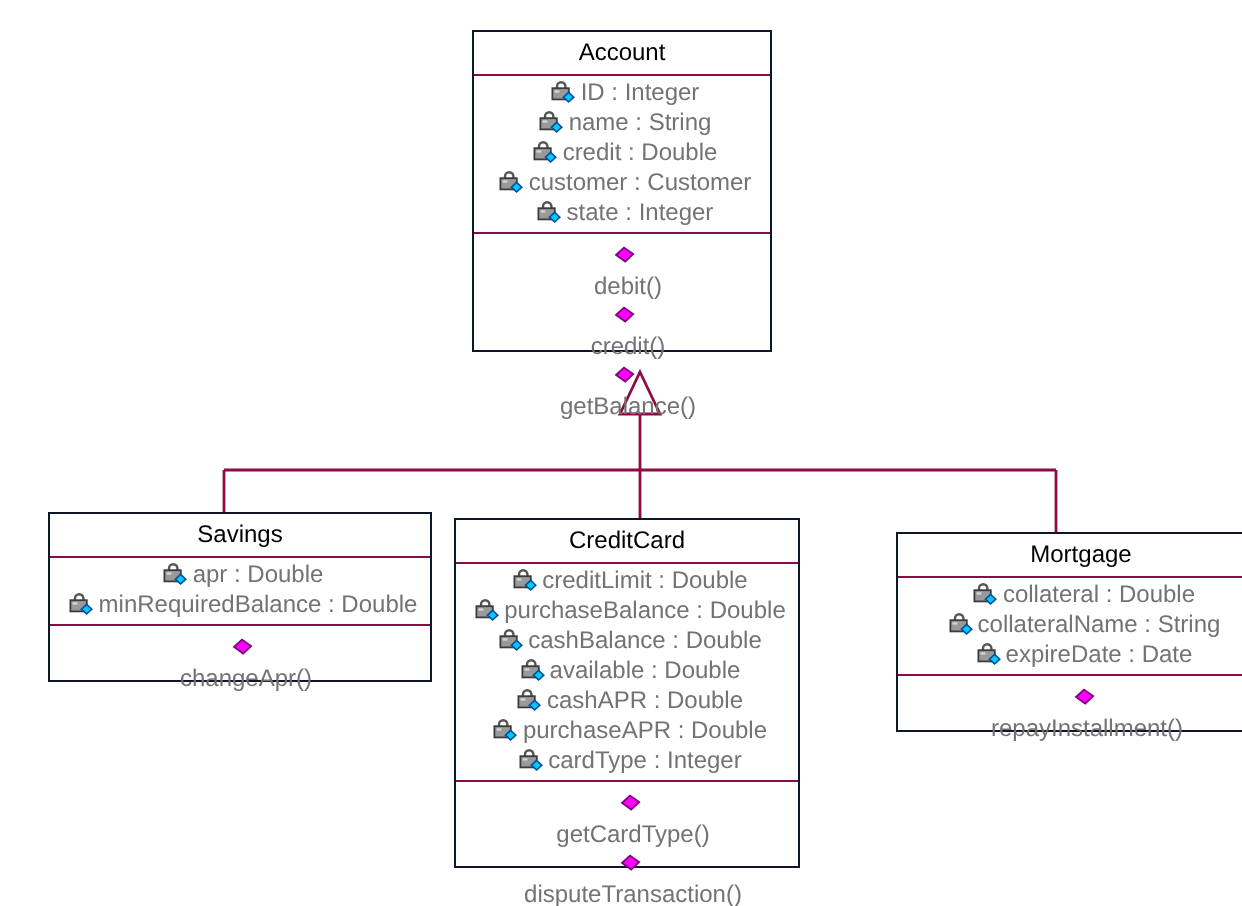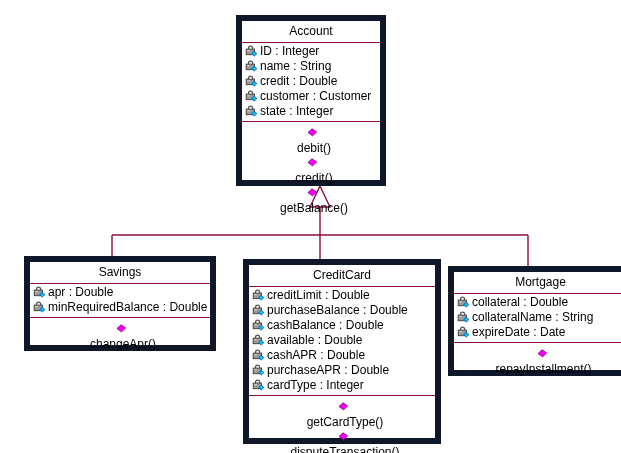--- a/index.html
+++ b/index.html
@@ -29,21 +29,21 @@
     left: 0; top: 0;
     width: 621px;
     height: 453px;
     pointer-events: none;
   }
 
   
   .uml-class {
     position: absolute;
     background: #ffffff;
-    border: 6px solid #0f172a;
+    border: 1px solid #0f172a;
     box-sizing: border-box;
   }
   .uml-class-name {
     text-align: center;
     font-size: 12px;
     color: #000000;
     line-height: 14px;
     padding: 3px 4px 4px 4px;
     border-bottom: 1px solid #8c0b45;
     white-space: nowrap;
@@ -54,25 +54,26 @@
   }
   .uml-compartment.attrs {
     border-bottom: 1px solid #8c0b45;
   }
   .uml-compartment.ops {
     padding-top: 4px;
   }
   .uml-member {
     font-size: 12px;
     line-height: 15px;
-    color: #000000;
+    color: #737373;
     white-space: nowrap;
     display: flex;
     align-items: center;
     padding-left: 2px;
+    justify-content: center;
   }
   .uml-compartment.ops .uml-member {
     padding-left: 6px;
     flex-direction: column;
   }
 
   
   .icon {
     display: inline-block;
     width: 15px;
@@ -227,21 +228,21 @@
         <span class="icon">
           <svg width="15" height="13" viewBox="0 0 15 13">
             <polygon points="2.0,6.5 6.0,2.8 10.6,6.0 6.6,9.8" fill="#ff00ff" stroke="#800080" stroke-width="0.9"></polygon>
           </svg>
         </span>
         <span class="member-text">changeApr()</span>
       </div>
     </div>
   </div>
 
-  <div class="uml-class" style="left:243px; top:259px; width:198px;">
+  <div class="uml-class" style="left:227px; top:259px; width:173px;">
     <div class="uml-class-name">CreditCard</div>
 
     <div class="uml-compartment attrs">
       <div class="uml-member">
         <span class="icon">
           <svg width="15" height="13" viewBox="0 0 15 13">
             <path d="M4.5 4.2 V3.2 a2.1 2.1 0 0 1 4.2 0 V4.2" fill="none" stroke="#555555" stroke-width="1.2"></path>
             <rect x="2.2" y="4.1" width="8.2" height="5.6" fill="#9a9a9a" stroke="#3c3c3c" stroke-width="0.9"></rect>
             <rect x="3.3" y="5.2" width="2.4" height="1.1" fill="#d8d8d8"></rect>
             <polygon points="10.3,6.2 12.9,8.6 10.3,11.0 7.7,8.6" fill="#00c8ff" stroke="#0050a0" stroke-width="0.8"></polygon>

